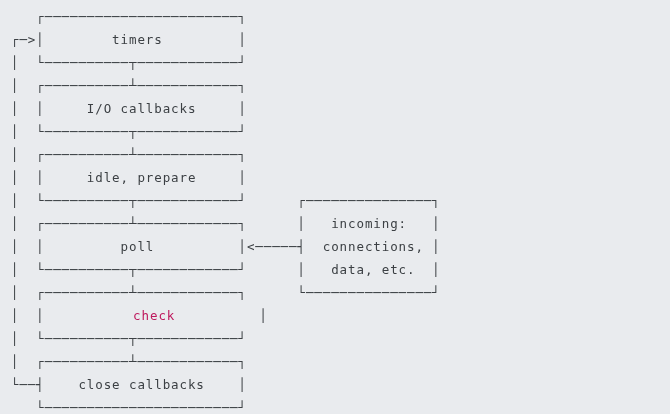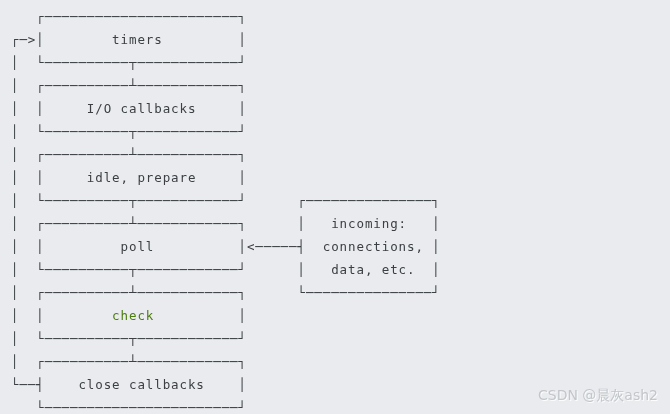--- a/index.html
+++ b/index.html
@@ -56,19 +56,18 @@
 │  ┌──────────┴────────────┐
 │  │     I/O callbacks     │
 │  └──────────┬────────────┘
 │  ┌──────────┴────────────┐
 │  │     idle, prepare     │
 │  └──────────┬────────────┘      ┌───────────────┐
 │  ┌──────────┴────────────┐      │   incoming:   │
 │  │         poll          │&lt;─────┤  connections, │
 │  └──────────┬────────────┘      │   data, etc.  │
 │  ┌──────────┴────────────┐      └───────────────┘
-</span><span>│  │        </span><a href="#" class="check-link" style="color: #4d7c0f;">check</a><span>          │</span><span>
+</span><span>│  │        </span><a href="#" class="check-link" style="color: #be185d; margin-left: 21px;">check</a><span>          │</span><span>
 │  └──────────┬────────────┘
 │  ┌──────────┴────────────┐
 └──┤    close callbacks    │
    └───────────────────────┘</span></pre>
-    <div class="watermark" style="color: rgb(194, 198, 202);">CSDN @晨灰ash2</div>
   </div>
 
 </body></html>

